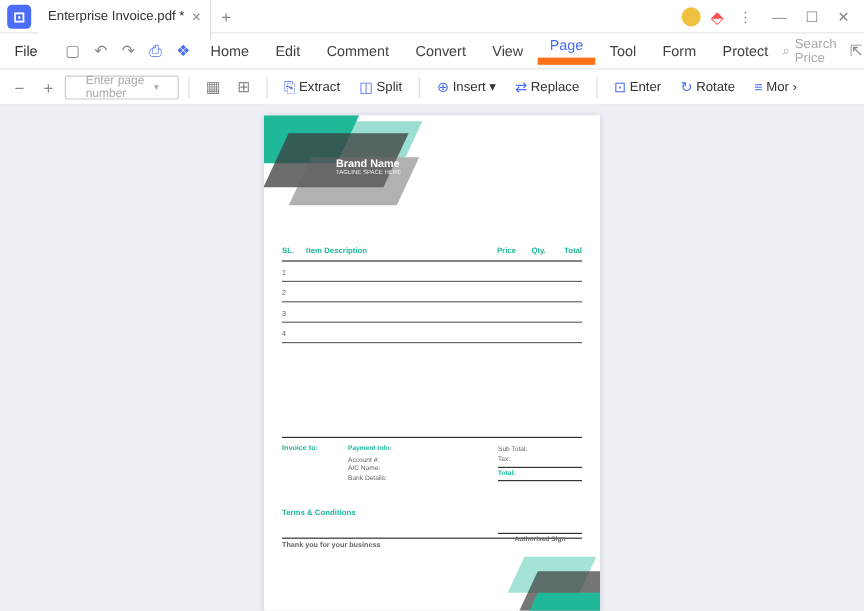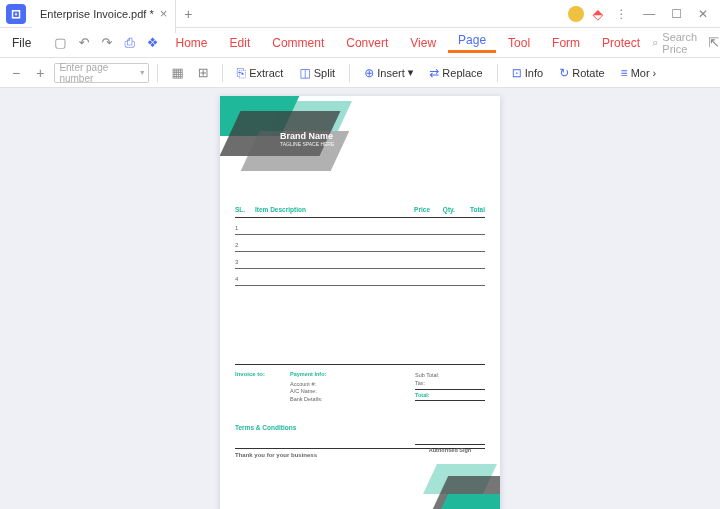--- a/index.html
+++ b/index.html
@@ -10,27 +10,27 @@
 .tab-close{color:#888;cursor:pointer;font-size:13px}
 .new-tab{padding:0 8px;color:#888;font-size:14px;cursor:pointer}
 .title-right{margin-left:auto;display:flex;align-items:center;gap:8px;padding-right:8px}
 .avatar{width:16px;height:16px;background:#f0c040;border-radius:50%}
 .notif{color:#ff5050;font-size:14px}
 .win-btn{color:#888;font-size:12px;padding:0 4px;cursor:pointer}
 .menubar{height:30px;background:#fff;display:flex;align-items:center;border-bottom:1px solid #e0e0e0;padding:0 6px;gap:2px}
 .menu-file{font-size:12px;color:#333;padding:0 6px}
 .mb-icon{color:#888;font-size:13px;padding:0 5px;cursor:pointer}
 .mb-icon.blue{color:#4a6cf7}
-.menu-item{font-size:12px;color:#ef4444;padding:0 10px;cursor:pointer}
-.menu-item.active{color:#4a6cf7;border-bottom:3px solid #f97316;padding-bottom:3px}
+.menu-item{font-size:12px;color:#404040;padding:0 10px;cursor:pointer}
+.menu-item.active{color:#4a6cf7;border-bottom:6px solid #f97316;padding-bottom:3px}
 .menu-right{margin-left:auto;display:flex;align-items:center;gap:6px}
 .search-tools{font-size:11px;color:#aaa;display:flex;align-items:center;gap:4px}
 .toolbar{height:30px;background:#fff;display:flex;align-items:center;border-bottom:1px solid #e0e0e0;padding:0 6px;gap:4px}
 .tb-btn{color:#888;font-size:14px;padding:0 6px;cursor:pointer}
-.page-input{width:95px;height:20px;border:1px solid #ccc;border-radius:2px;font-size:10px;padding:0 4px;color:#aaa;display:flex;align-items:center;justify-content:space-between}
+.page-input{width:95px;height:20px;border:1px solid #ccc;border-radius:2px;font-size:10px;padding:0 16px;color:#aaa;display:flex;align-items:center;justify-content:space-between}
 .page-input span:last-child{font-size:8px}
 .sep{width:1px;height:18px;background:#ddd;margin:0 4px}
 .tool-btn{display:flex;align-items:center;gap:3px;font-size:11px;color:#333;padding:0 6px;cursor:pointer}
 .tool-btn .ico{color:#4a6cf7;font-size:12px}
 .canvas{position:absolute;top:88px;left:0;right:0;bottom:0;background:#eef0f6;display:flex;justify-content:center;padding-top:8px;overflow:hidden}
 .page{width:280px;height:433px;background:#fff;box-shadow:0 1px 6px rgba(0,0,0,0.15);position:relative;font-size:7px}
 .deco-tl{position:absolute;top:0;left:0;width:140px;height:90px;overflow:hidden}
 .d1{position:absolute;width:90px;height:40px;background:#1fb89a;transform:skewX(-25deg);left:-20px;top:0}
 .d2{position:absolute;width:100px;height:45px;background:rgba(60,60,60,0.75);transform:skewX(-25deg);left:10px;top:15px}
 .d3{position:absolute;width:90px;height:40px;background:rgba(100,100,100,0.5);transform:skewX(-25deg);left:30px;top:35px}
@@ -138,21 +138,21 @@
       <span>Insert</span>
       <span>▾</span>
     </div>
   <div class="tool-btn">
       <span class="ico">⇄</span>
       <span>Replace</span>
     </div>
   <span class="sep"></span>
   <div class="tool-btn">
       <span class="ico">⊡</span>
-      <span>Info</span>
+      <span>Enter</span>
     </div>
   <div class="tool-btn">
       <span class="ico">↻</span>
       <span>Rotate</span>
     </div>
   <div class="tool-btn">
       <span class="ico">≡</span>
       <span>Mor</span>
       <span>›</span>
     </div>

